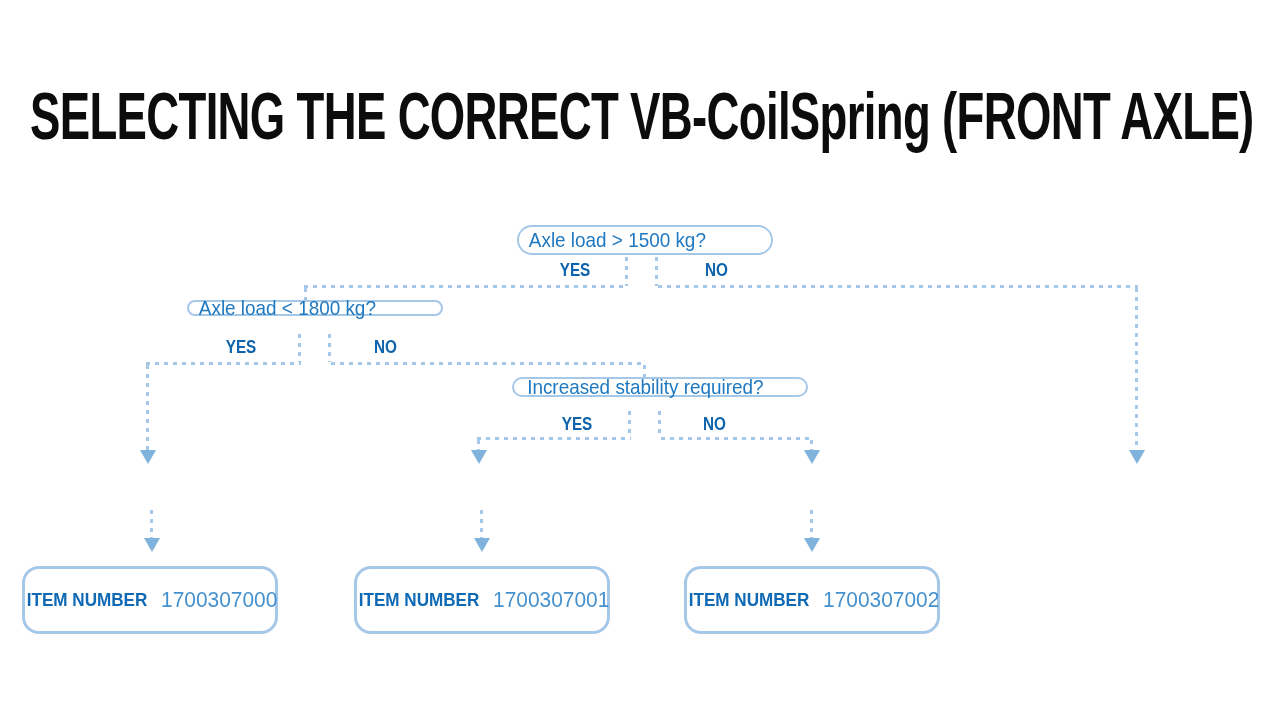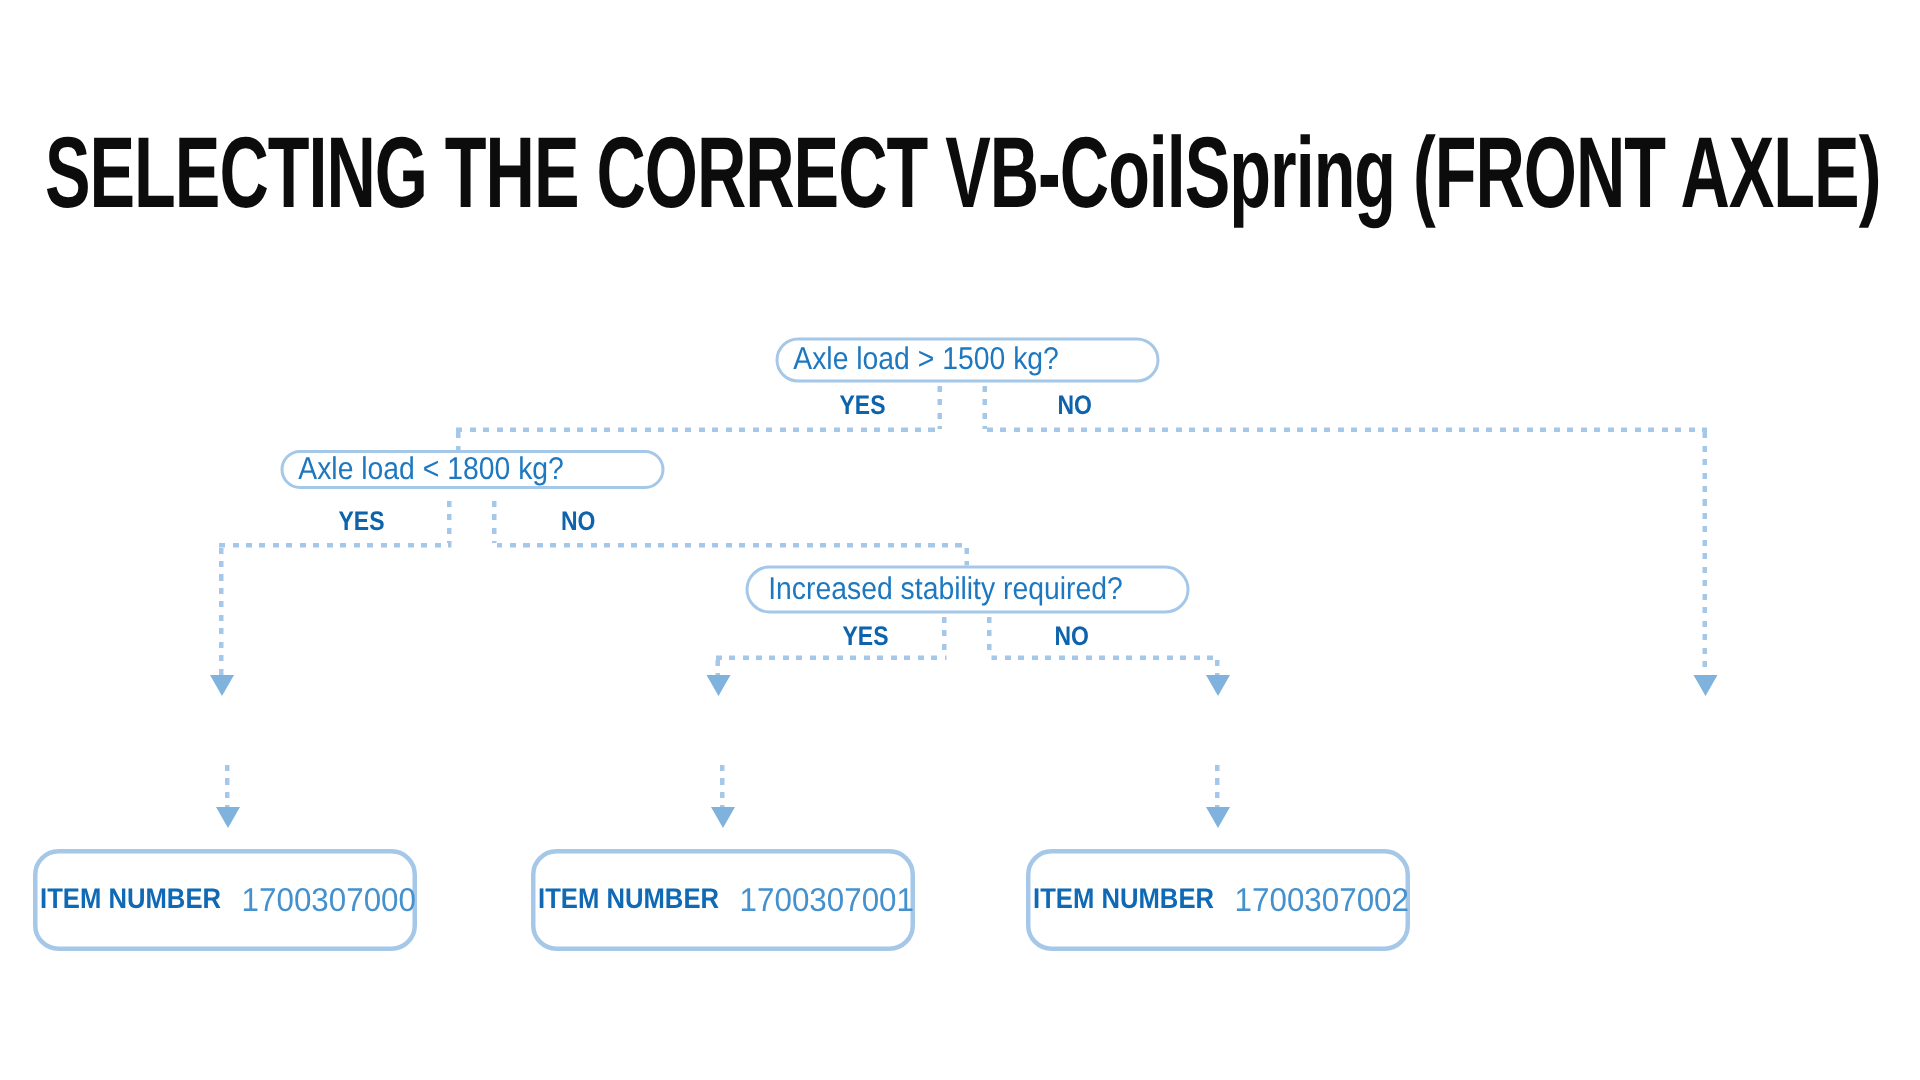--- a/index.html
+++ b/index.html
@@ -22,22 +22,22 @@
          color:var(--title-black);line-height:1;white-space:nowrap}
   .title .tx{display:inline-block;transform:scaleX(.68);transform-origin:left center;
              letter-spacing:-1px;white-space:nowrap}
 
   
   .pill{position:absolute;border:2px solid var(--line-blue);border-radius:18px;
         background:var(--background);display:flex;align-items:center;justify-content:flex-start;
         color:var(--accent-blue);font-size:21px;z-index:2}
   .pill .tx{transform:scaleX(.9);white-space:nowrap}
   .q1{left:517px;top:225px;width:256px;height:30px}
-  .q2{left:187px;top:300px;width:256px;height:26px}
-  .q3{left:497px;top:377px;width:296px;height:32px}
+  .q2{left:187px;top:300px;width:256px;height:16px}
+  .q3{left:512px;top:377px;width:296px;height:20px}
   .r1{left:25px;top:470px;width:253px;height:32px}
   .r2{left:355px;top:470px;width:253px;height:32px}
   .r3{left:685px;top:470px;width:253px;height:32px}
   .r4{left:1010px;top:470px;width:253px;height:32px}
 
   
   .lbl{position:absolute;width:60px;text-align:center;font-weight:bold;font-size:18px;
        color:var(--label-blue);z-index:2}
   .lbl .tx{display:inline-block;transform:scaleX(.85)}
   .y1{left:545px;top:260px}.n1{left:686px;top:260px}

